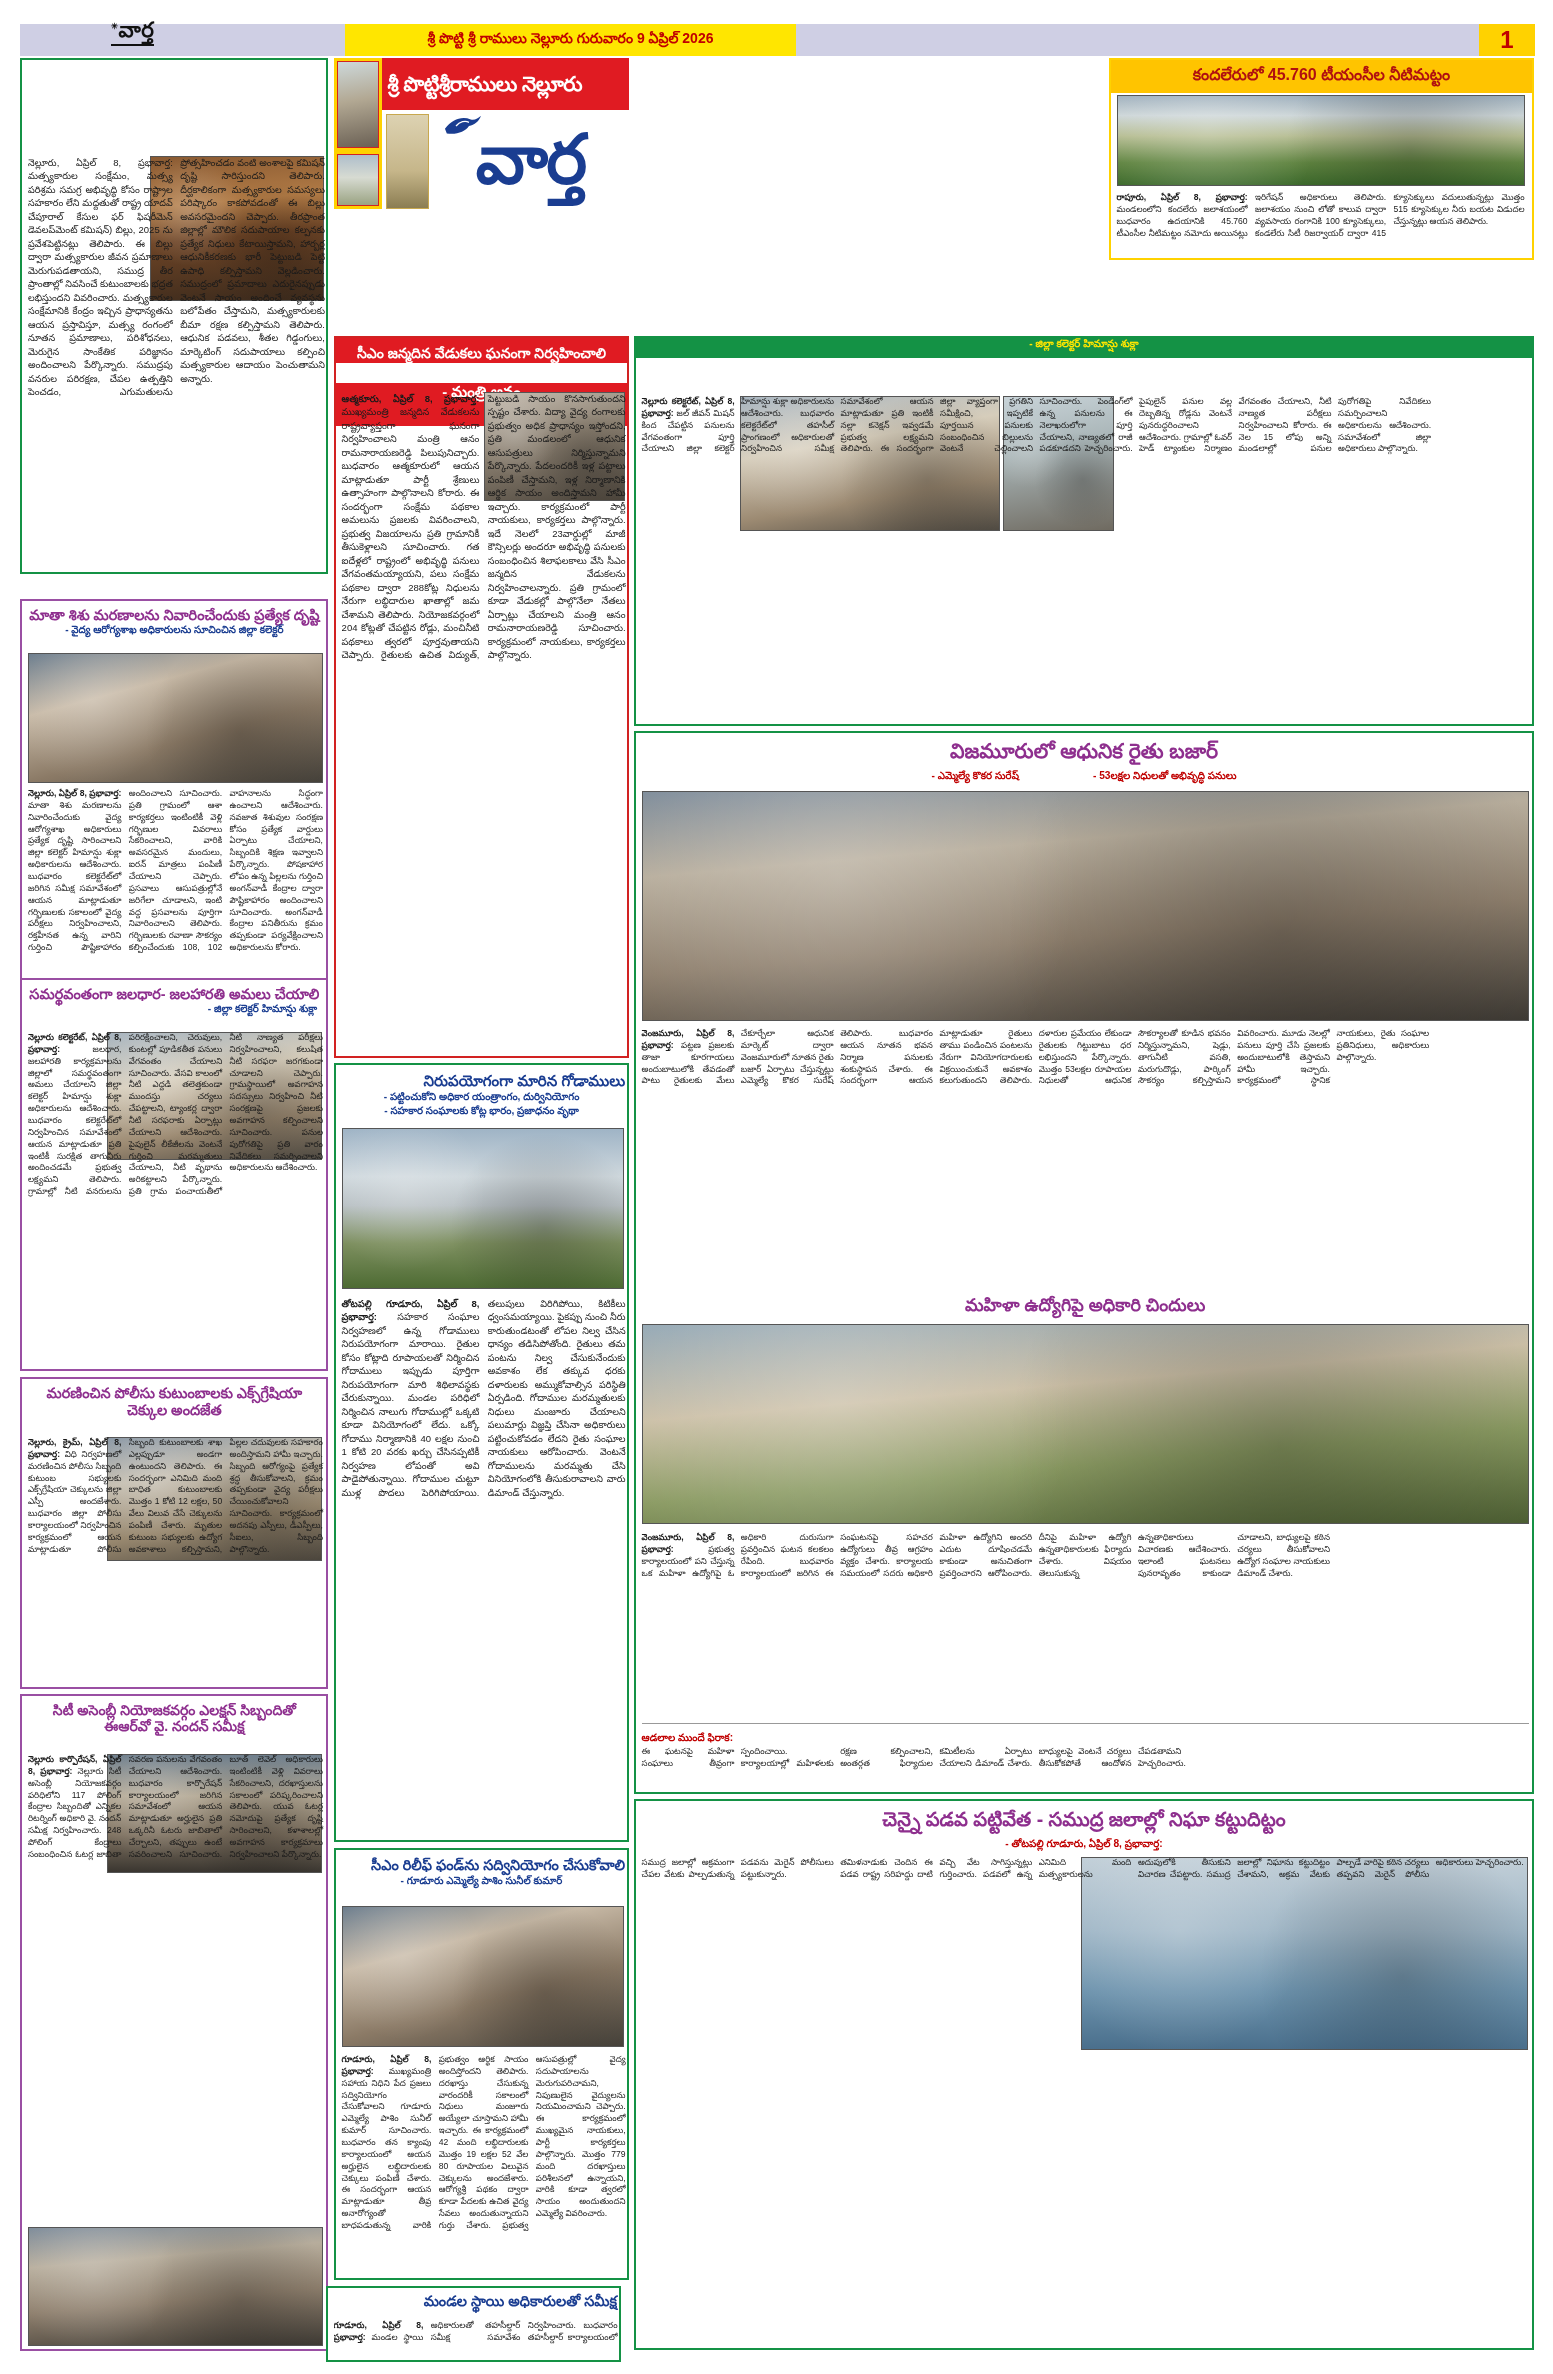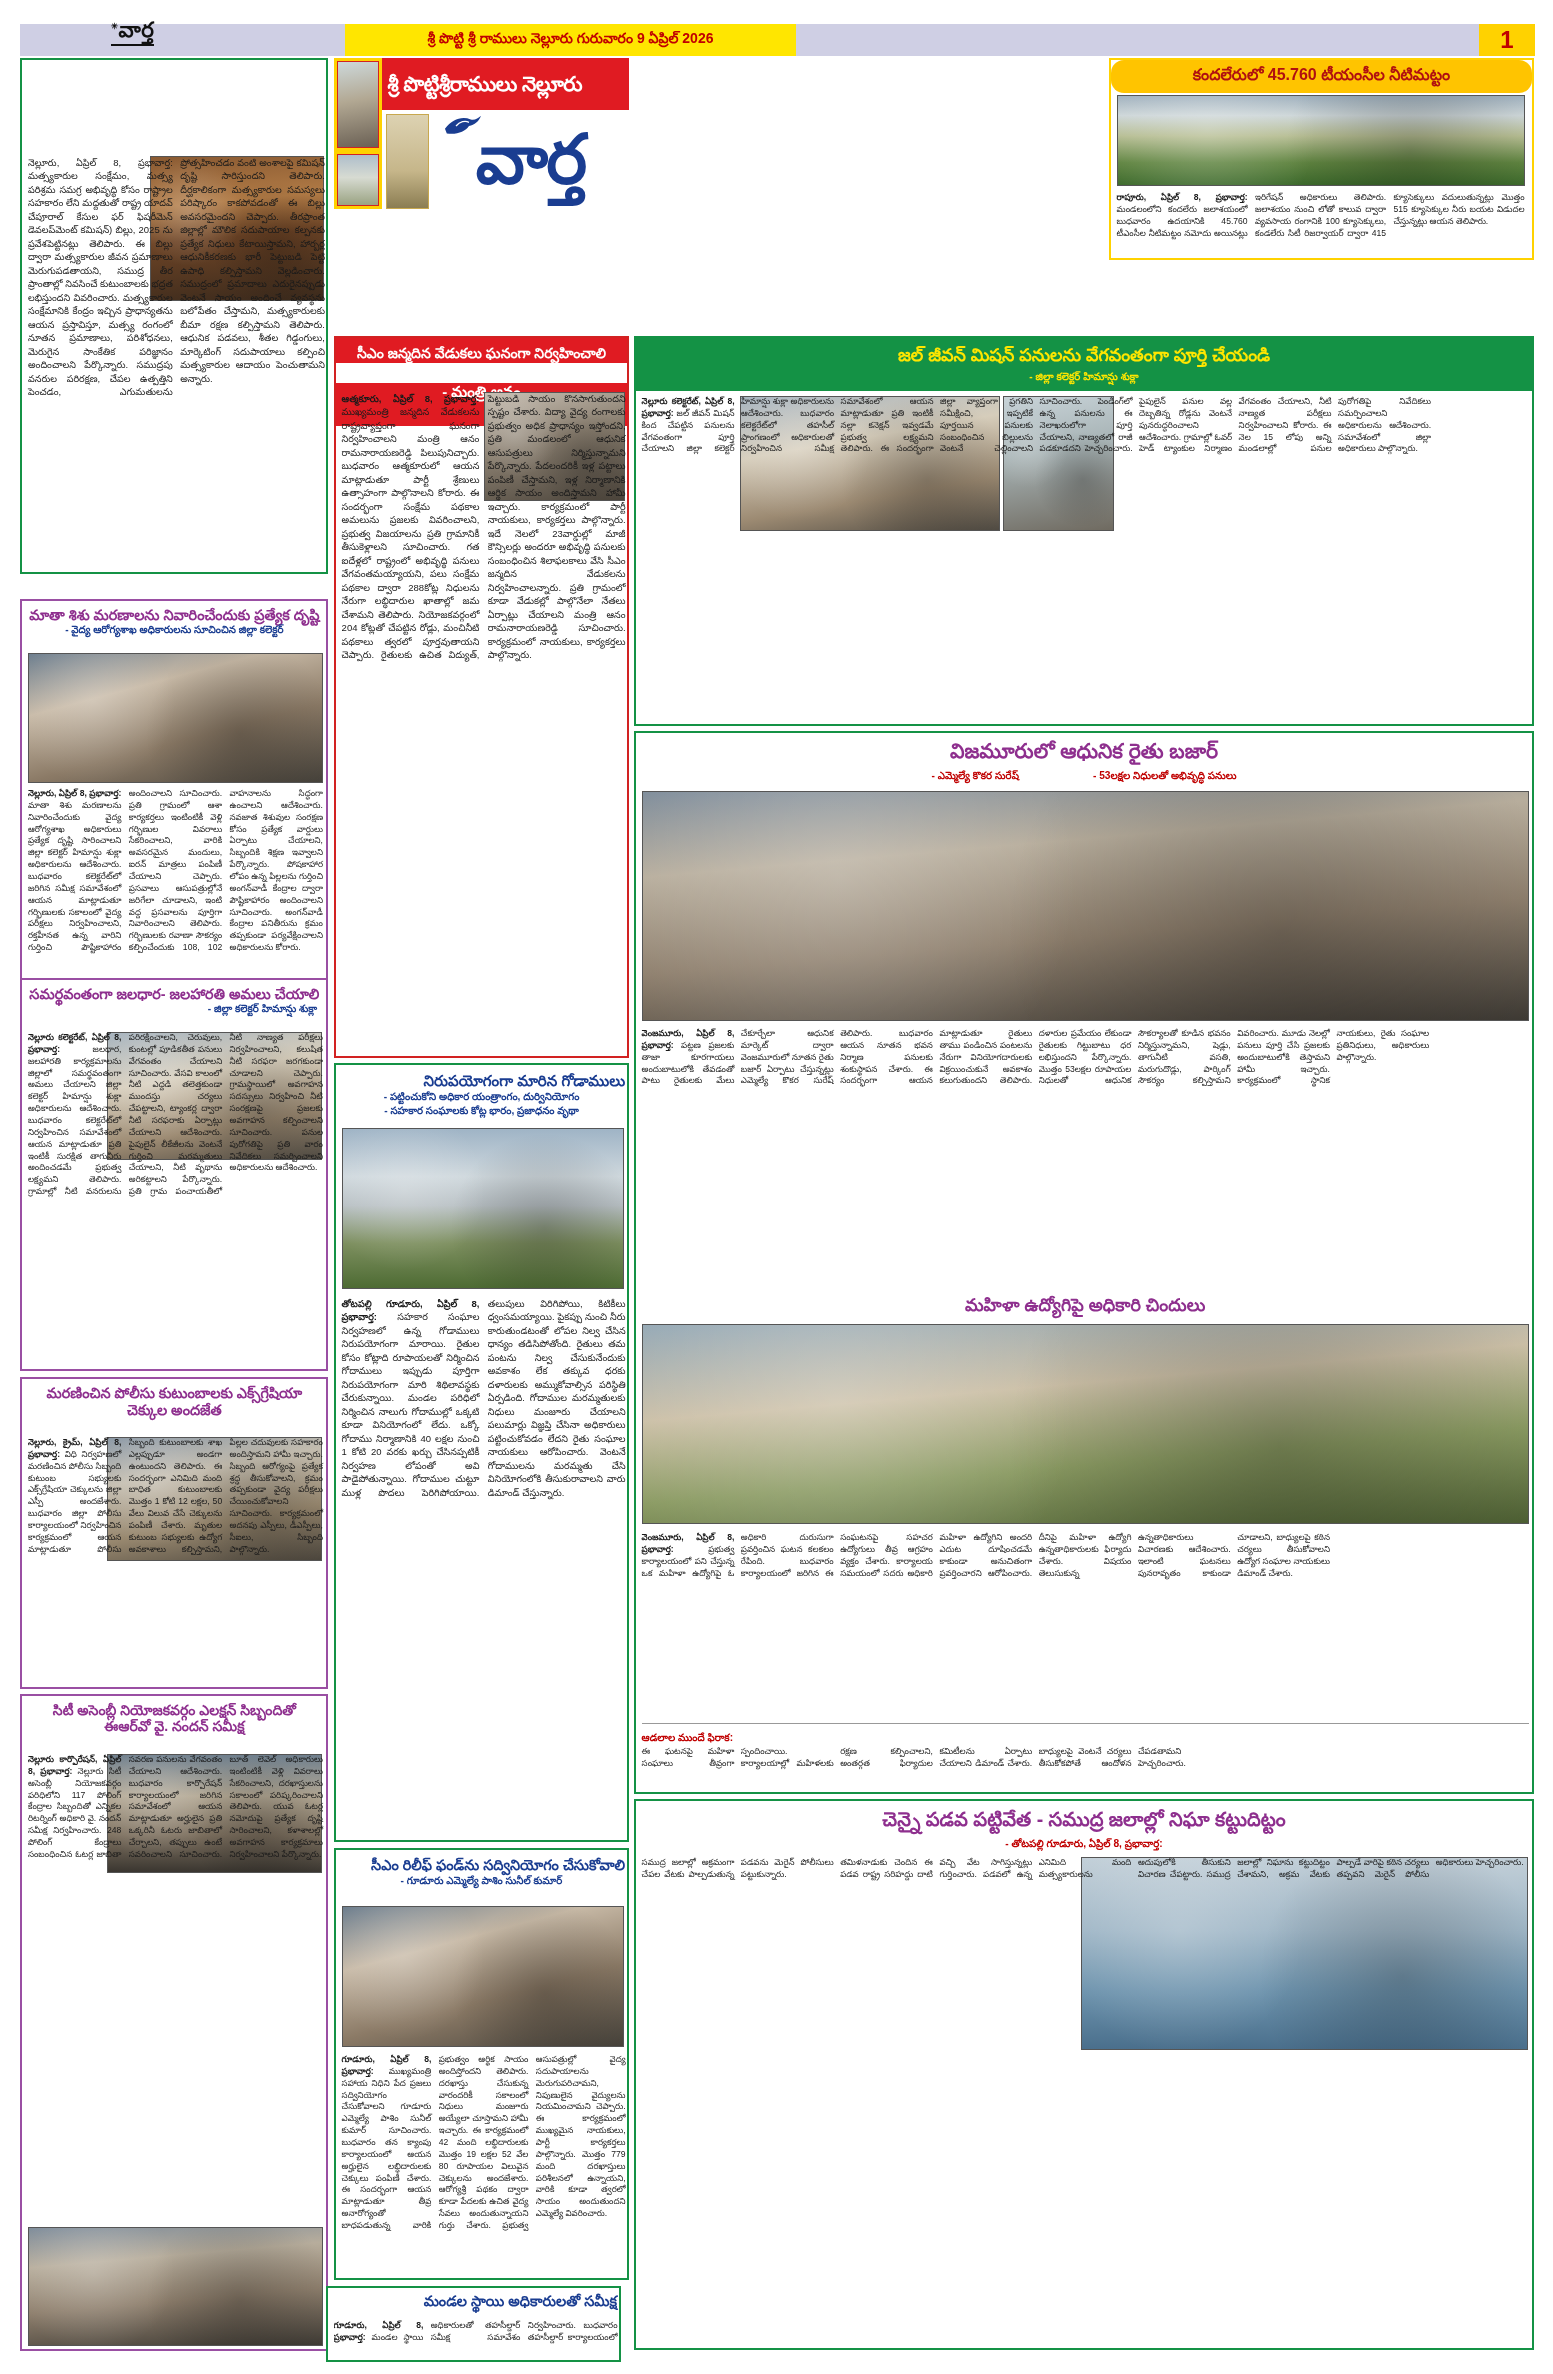--- a/index.html
+++ b/index.html
@@ -20,21 +20,21 @@
 
   
   .box { position:absolute; background:#fff; }
   .bx-green { border:2.8px solid #149245; }
   .bx-purple { border:2.8px solid #9a4fa3; }
   .bx-red { border:2.8px solid #d22222; }
   .bx-yellow { border:2.8px solid #ffd200; }
 
   .hdr-green { background:#149245; color:#ffe600; font-weight:bold; text-align:center; }
   .hdr-red { background:#e01b22; color:#fff; font-weight:bold; text-align:center; }
-  .hdr-yellow { background:#ffc400; color:#b01010; font-weight:bold; text-align:center;border-radius:13px; }
+  .hdr-yellow { background:#ffc400; color:#b01010; font-weight:bold; text-align:center; }
   .hdr-white-purple { background:#fff; color:#8e2f8e; font-weight:bold; text-align:center; }
   .hdr-white-blue { background:#fff; color:#1a3d91; font-weight:bold; text-align:right; }
 
   .subhdr { font-size:10.2px; font-weight:bold; color:#1a3d91; text-align:center; }
   .subhdr.red { color:#c00000; }
 
   
   .txt { font-size:9.5px; line-height:1.42; text-align:justify; color:#1a1a1a; hyphens:auto; word-break:break-word;}
   .txt.sm { font-size:8.6px; line-height:1.38; }
 
@@ -197,21 +197,20 @@
   <div class="box bx-yellow" style="left:1109px; top:58px; width:425px; height:202px;">
     <div class="hdr-yellow" style="padding:5.6px 1.9px; font-size:16px;">కందలేరులో 45.760 టీయంసీల నీటిమట్టం</div>
     <div class="photo ph-dam" style="position:absolute; left:5.6px; top:35px; width:408px; height:91px; border:0.9px solid #555;"></div>
     <div class="txt sm" style="position:absolute; left:5.6px; top:132px; width:408px; height:63px; column-count:3; column-gap:7.4px;">
       <b>రాపూరు, ఏప్రిల్ 8, ప్రభావార్త:</b>
       <span>మండలంలోని కందలేరు జలాశయంలో బుధవారం ఉదయానికి 45.760 టీఎంసీల నీటిమట్టం నమోదు అయినట్లు ఇరిగేషన్ అధికారులు తెలిపారు. జలాశయం నుంచి లోతో కాలువ ద్వారా వ్యవసాయ రంగానికి 100 క్యూసెక్కులు, కండలేరు సిటీ రిజర్వాయర్ ద్వారా 415 క్యూసెక్కులు వదులుతున్నట్లు మొత్తం 515 క్యూసెక్కుల నీరు బయట విడుదల చేస్తున్నట్లు ఆయన తెలిపారు.</span>
     </div>
   </div>
 
   <div class="box bx-green" style="left:634px; top:336px; width:900px; height:390px;">
-    <div class="hdr-green" style="padding:6.5px 1.9px 1.9px; font-size:17.6px;">జల్ జీవన్ మిషన్ పనులను వేగవంతంగా పూర్తి చేయండి</div>
     <div class="hdr-green" style="padding-bottom:5.6px; font-size:10.2px;">- జిల్లా కలెక్టర్ హిమాన్షు శుక్లా</div>
     <div class="photo ph-office" style="position:absolute; left:104px; top:58px; width:260px; height:135px; border:0.9px solid #555;"></div>
     <div class="photo ph-portrait" style="position:absolute; left:367px; top:58px; width:111px; height:135px; border:0.9px solid #555;"></div>
     <div class="txt sm" style="position:absolute; left:5.6px; top:58px; width:889px; height:325px; column-count:9; column-gap:6.5px;">
       <b>నెల్లూరు కలెక్టరేట్, ఏప్రిల్ 8, ప్రభావార్త:</b>
       <span>జల్ జీవన్ మిషన్ కింద చేపట్టిన పనులను వేగవంతంగా పూర్తి చేయాలని జిల్లా కలెక్టర్ హిమాన్షు శుక్లా అధికారులను ఆదేశించారు. బుధవారం కలెక్టరేట్‌లో తహసీల్ ప్రాంగణంలో అధికారులతో నిర్వహించిన సమీక్ష సమావేశంలో ఆయన మాట్లాడుతూ ప్రతి ఇంటికీ నల్లా కనెక్షన్ ఇవ్వడమే ప్రభుత్వ లక్ష్యమని తెలిపారు. ఈ సందర్భంగా జిల్లా వ్యాప్తంగా ప్రగతిని సమీక్షించి, ఇప్పటికే పూర్తయిన పనులకు సంబంధించిన బిల్లులను వెంటనే చెల్లించాలని సూచించారు. పెండింగ్‌లో ఉన్న పనులను ఈ నెలాఖరులోగా పూర్తి చేయాలని, నాణ్యతలో రాజీ పడకూడదని హెచ్చరించారు. పైపులైన్ పనుల వల్ల దెబ్బతిన్న రోడ్లను వెంటనే పునరుద్ధరించాలని ఆదేశించారు. గ్రామాల్లో ఓవర్ హెడ్ ట్యాంకుల నిర్మాణం వేగవంతం చేయాలని, నీటి నాణ్యత పరీక్షలు నిర్వహించాలని కోరారు. ఈ నెల 15 లోపు అన్ని మండలాల్లో పనుల పురోగతిపై నివేదికలు సమర్పించాలని అధికారులను ఆదేశించారు. సమావేశంలో జిల్లా అధికారులు పాల్గొన్నారు.</span>
     </div>
   </div>
 
   <div class="box bx-green" style="left:634px; top:731px; width:900px; height:1063px;">

